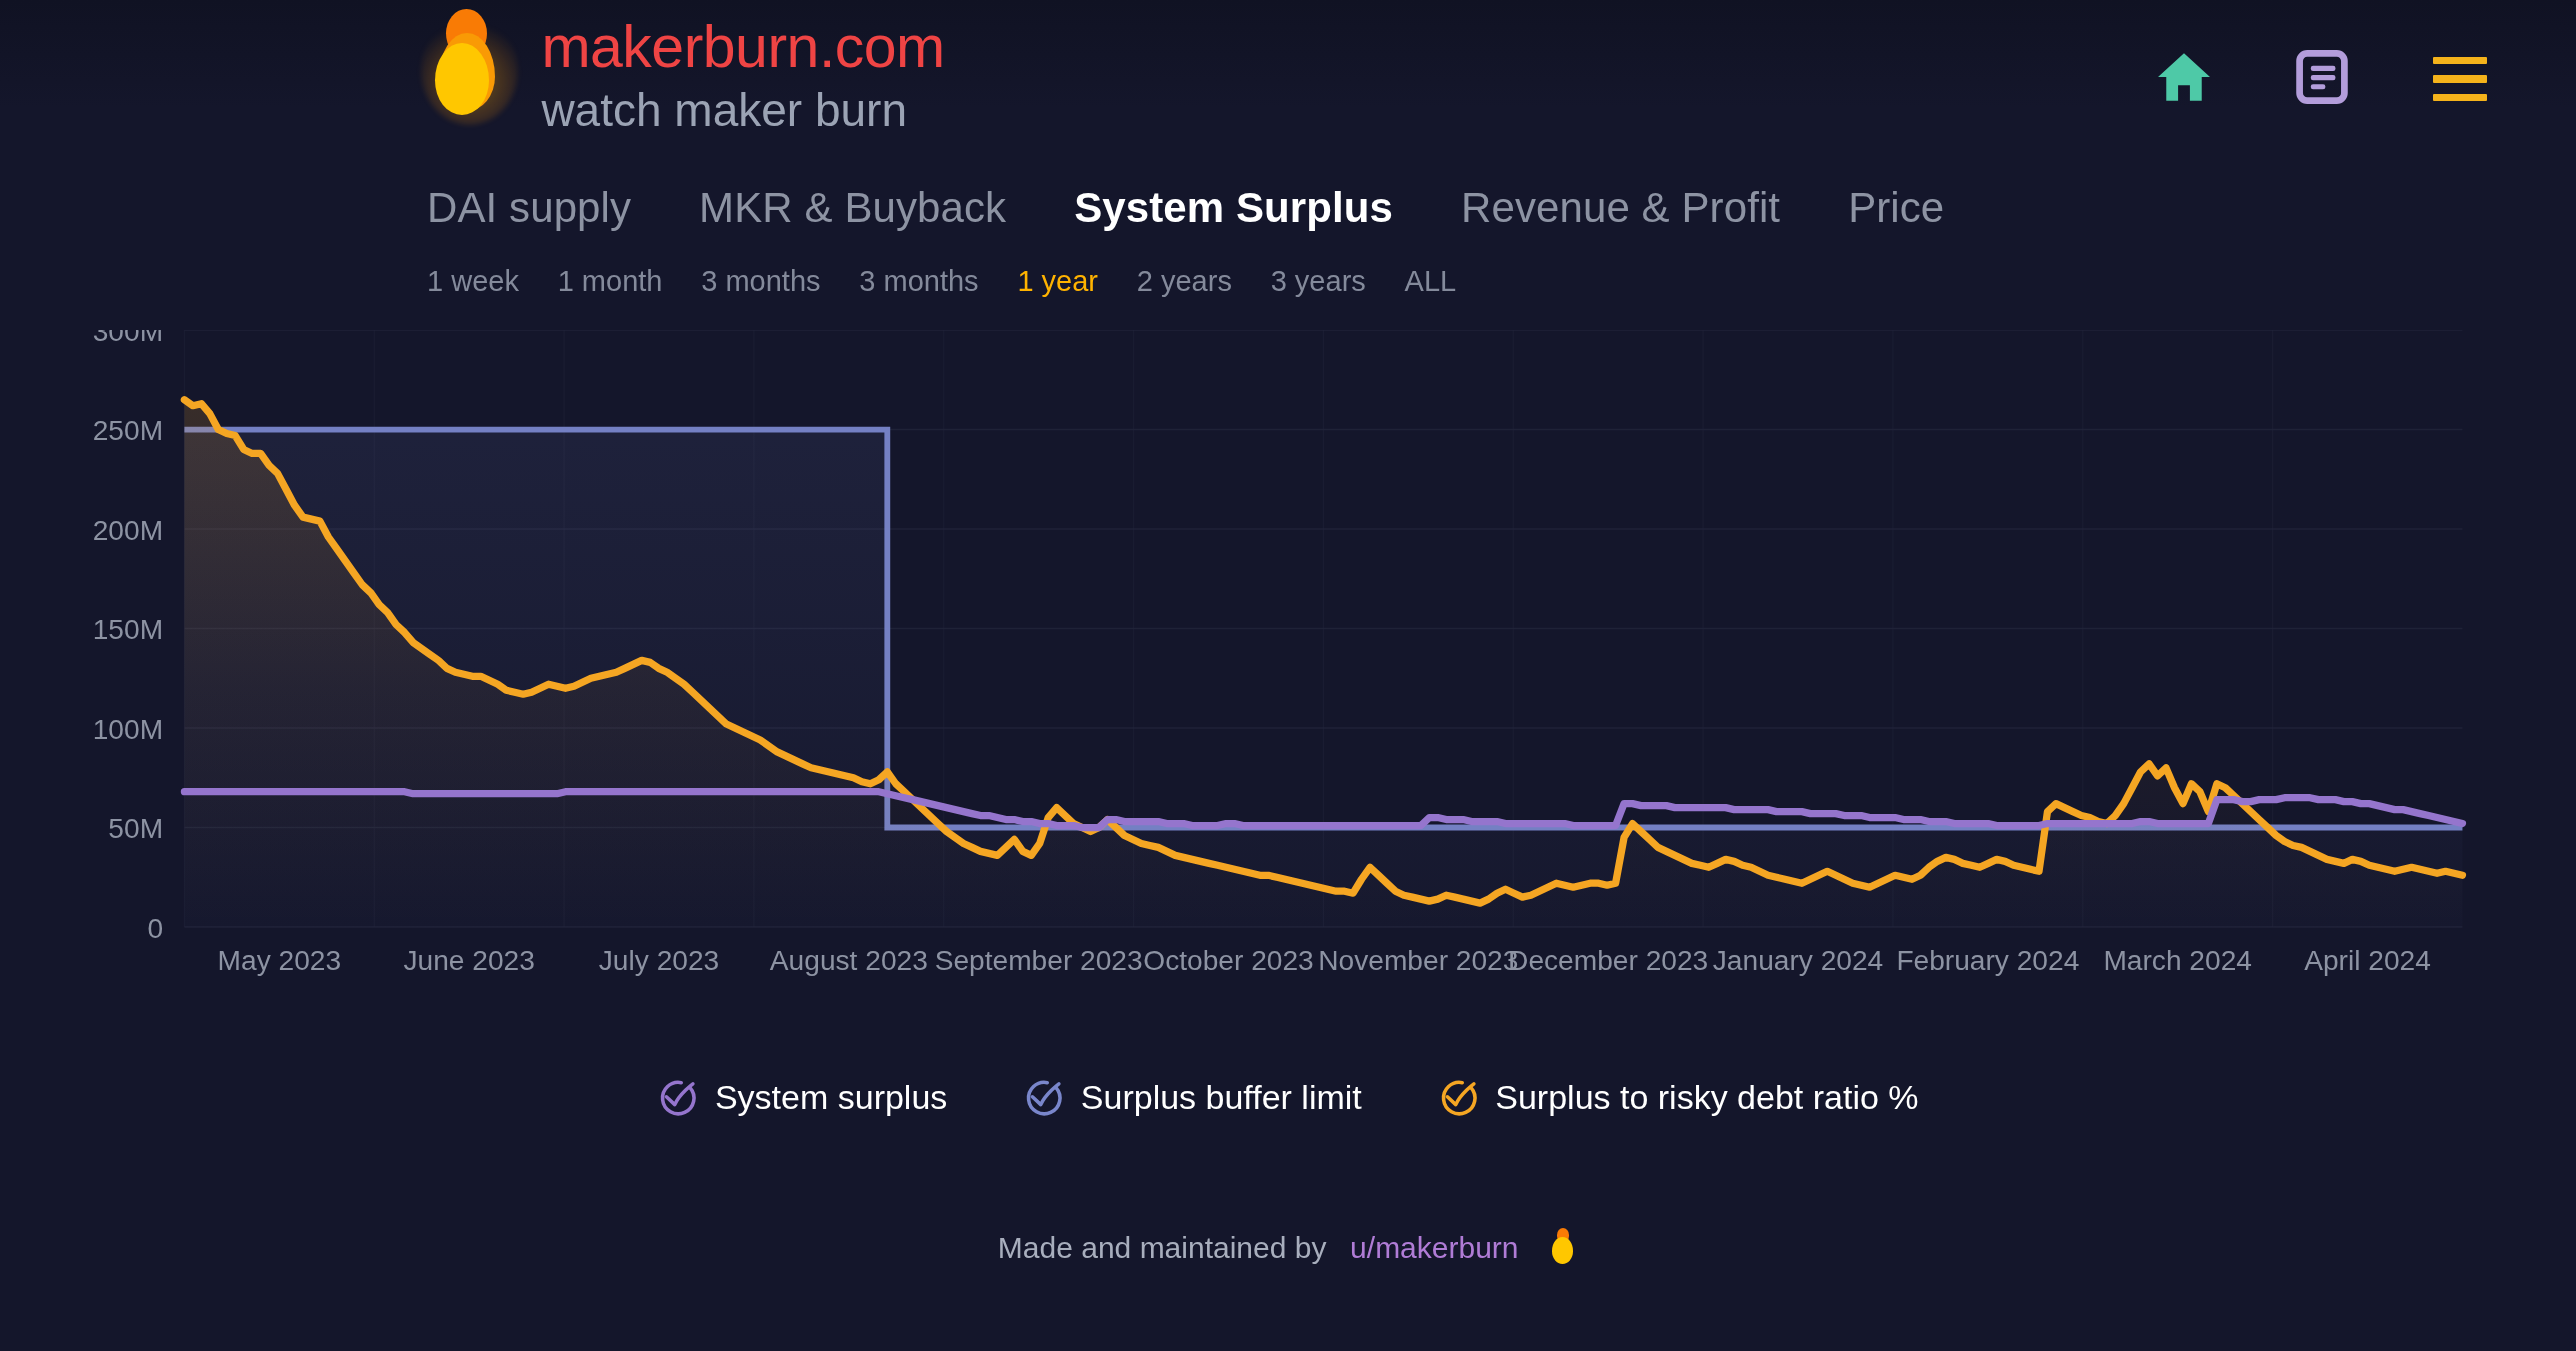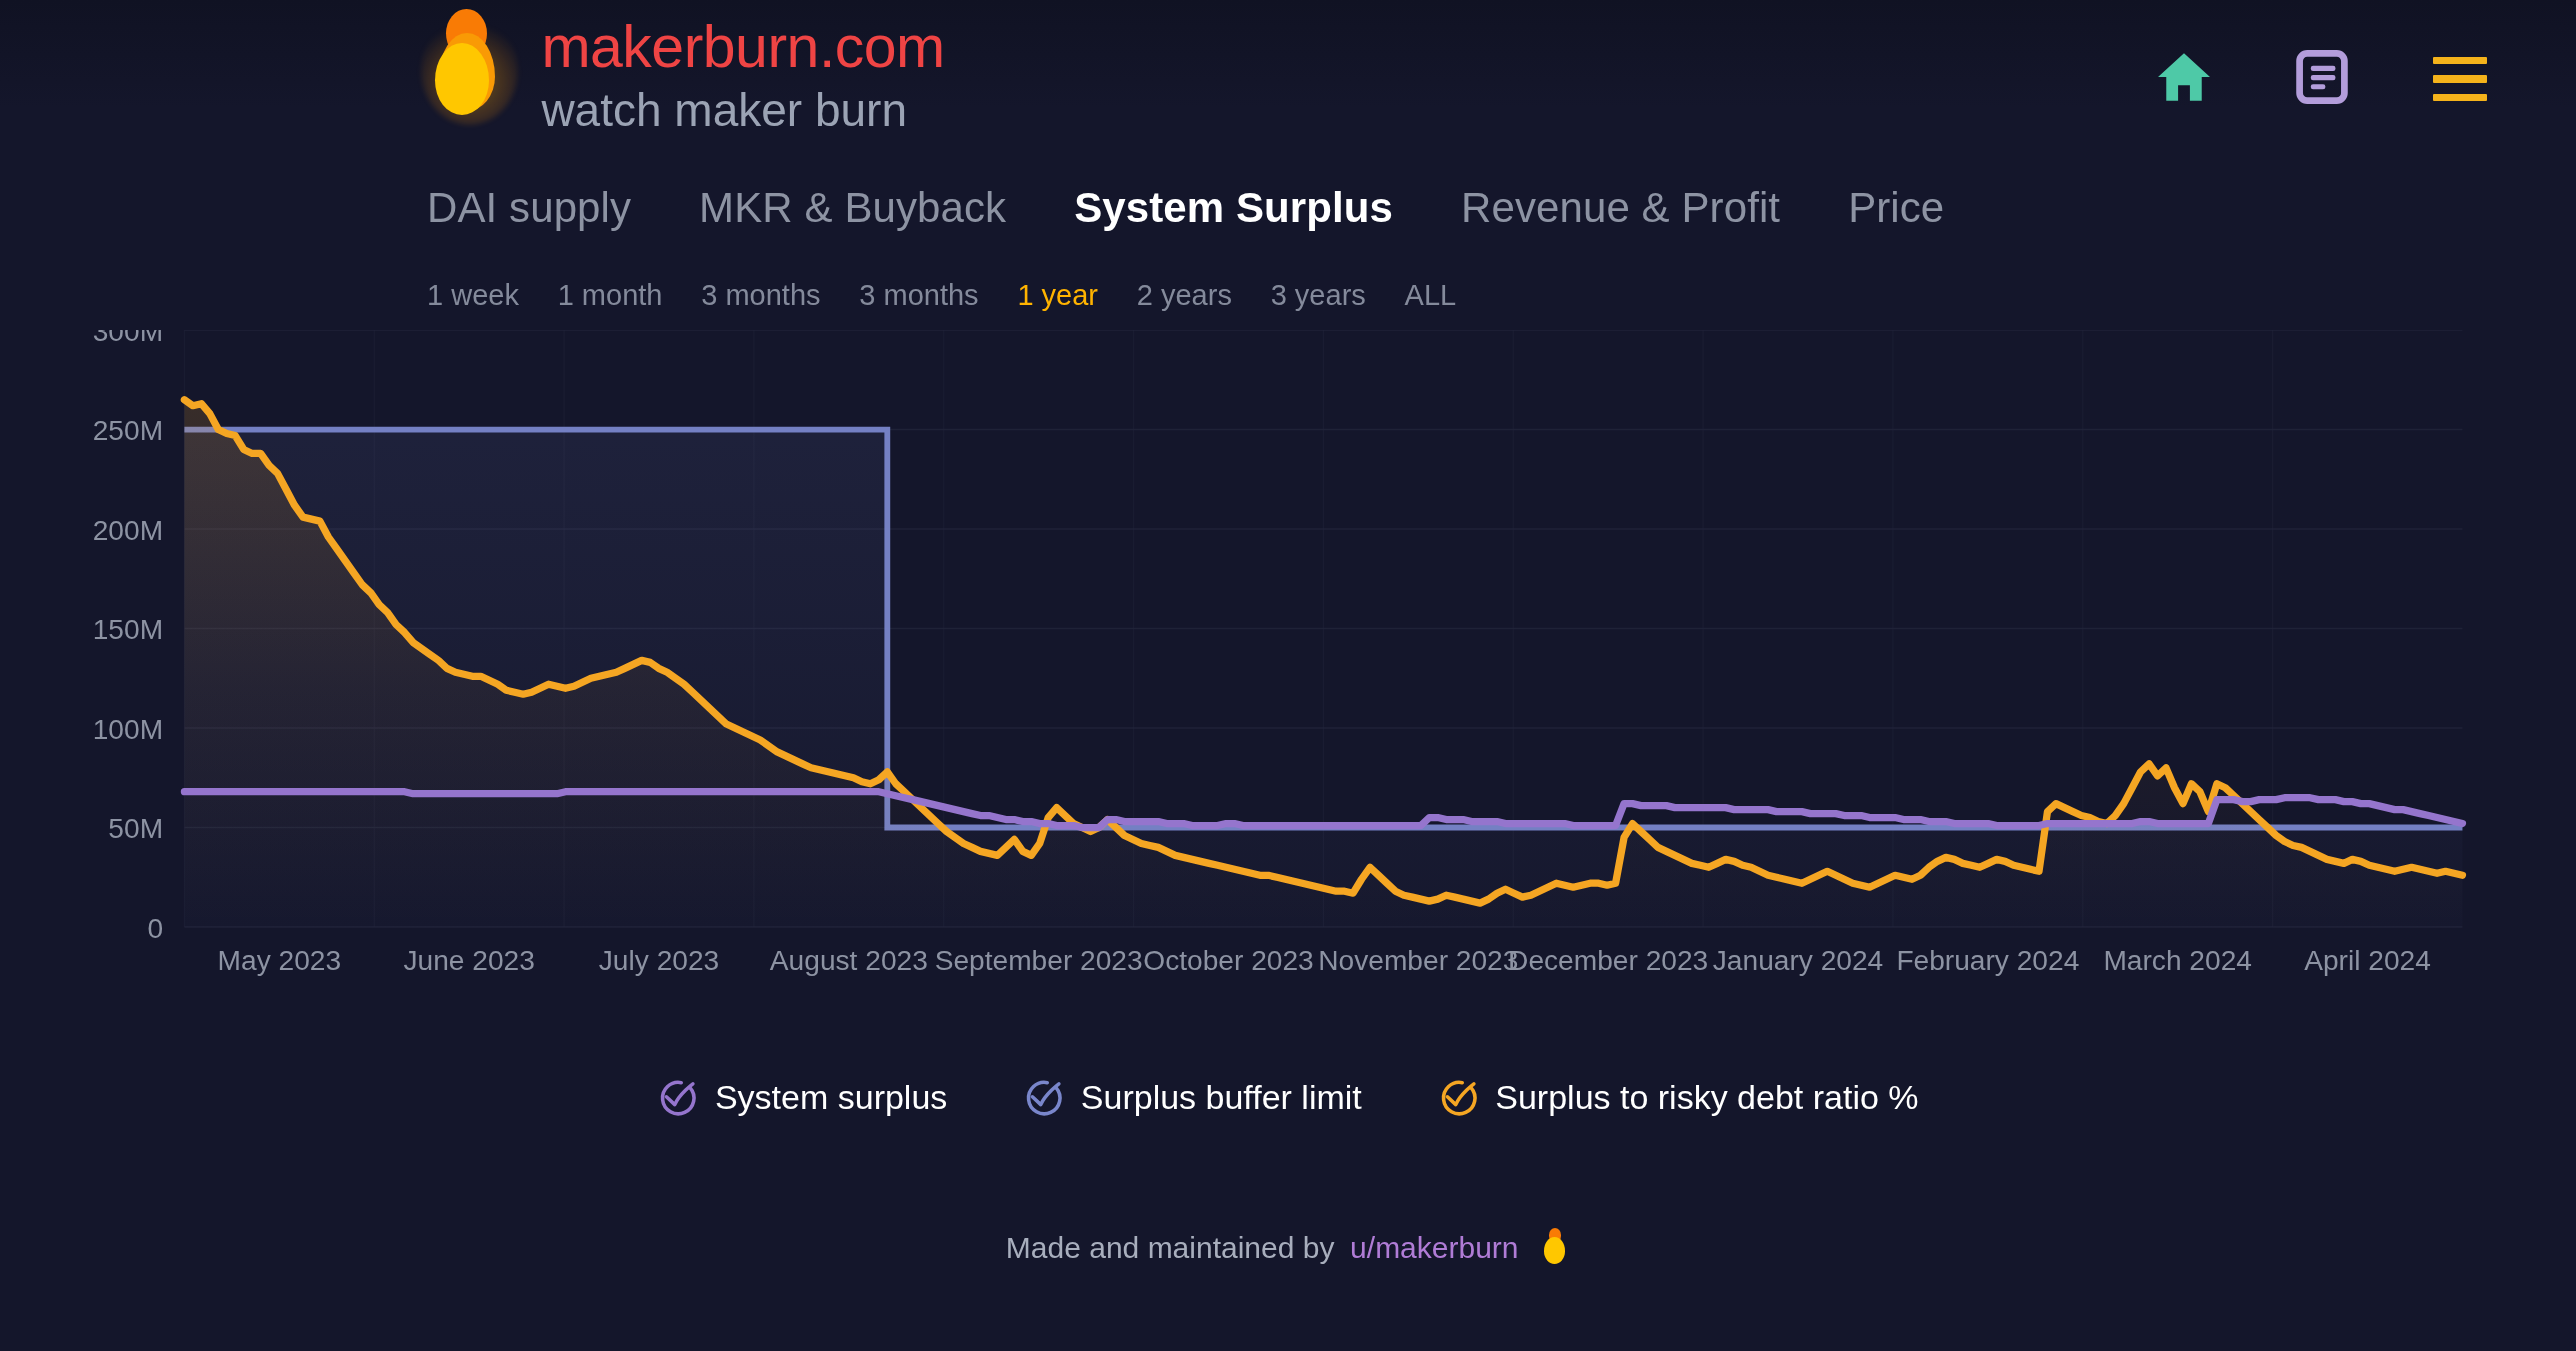--- a/index.html
+++ b/index.html
@@ -118,21 +118,21 @@
     cursor: pointer;
     white-space: nowrap;
     letter-spacing: 0.1px;
   }
   .tab:first-child { padding-left: 0; }
   .tab.active { color: #ffffff; font-weight: 700; }
 
   
   .ranges {
     position: absolute;
-    left: 427px; top: 279px;
+    left: 427px; top: 265px;
     display: flex;
     align-items: baseline;
   }
   .range {
     font-size: 29px;
     color: #848a9b;
     padding: 0 19.4px;
     cursor: pointer;
     white-space: nowrap;
   }
@@ -171,21 +171,21 @@
   }
 
   
   .footer {
     position: absolute;
     left: 0; top: 1228px;
     width: 2576px;
     display: flex;
     justify-content: center;
     align-items: center;
-    gap: 6px;
+    gap: 14px;
   }
   .footer-text {
     font-size: 30px;
     color: #a8aebd;
   }
   .footer-link {
     font-size: 30px;
     color: #b07cd6;
     text-decoration: none;
     cursor: pointer;

